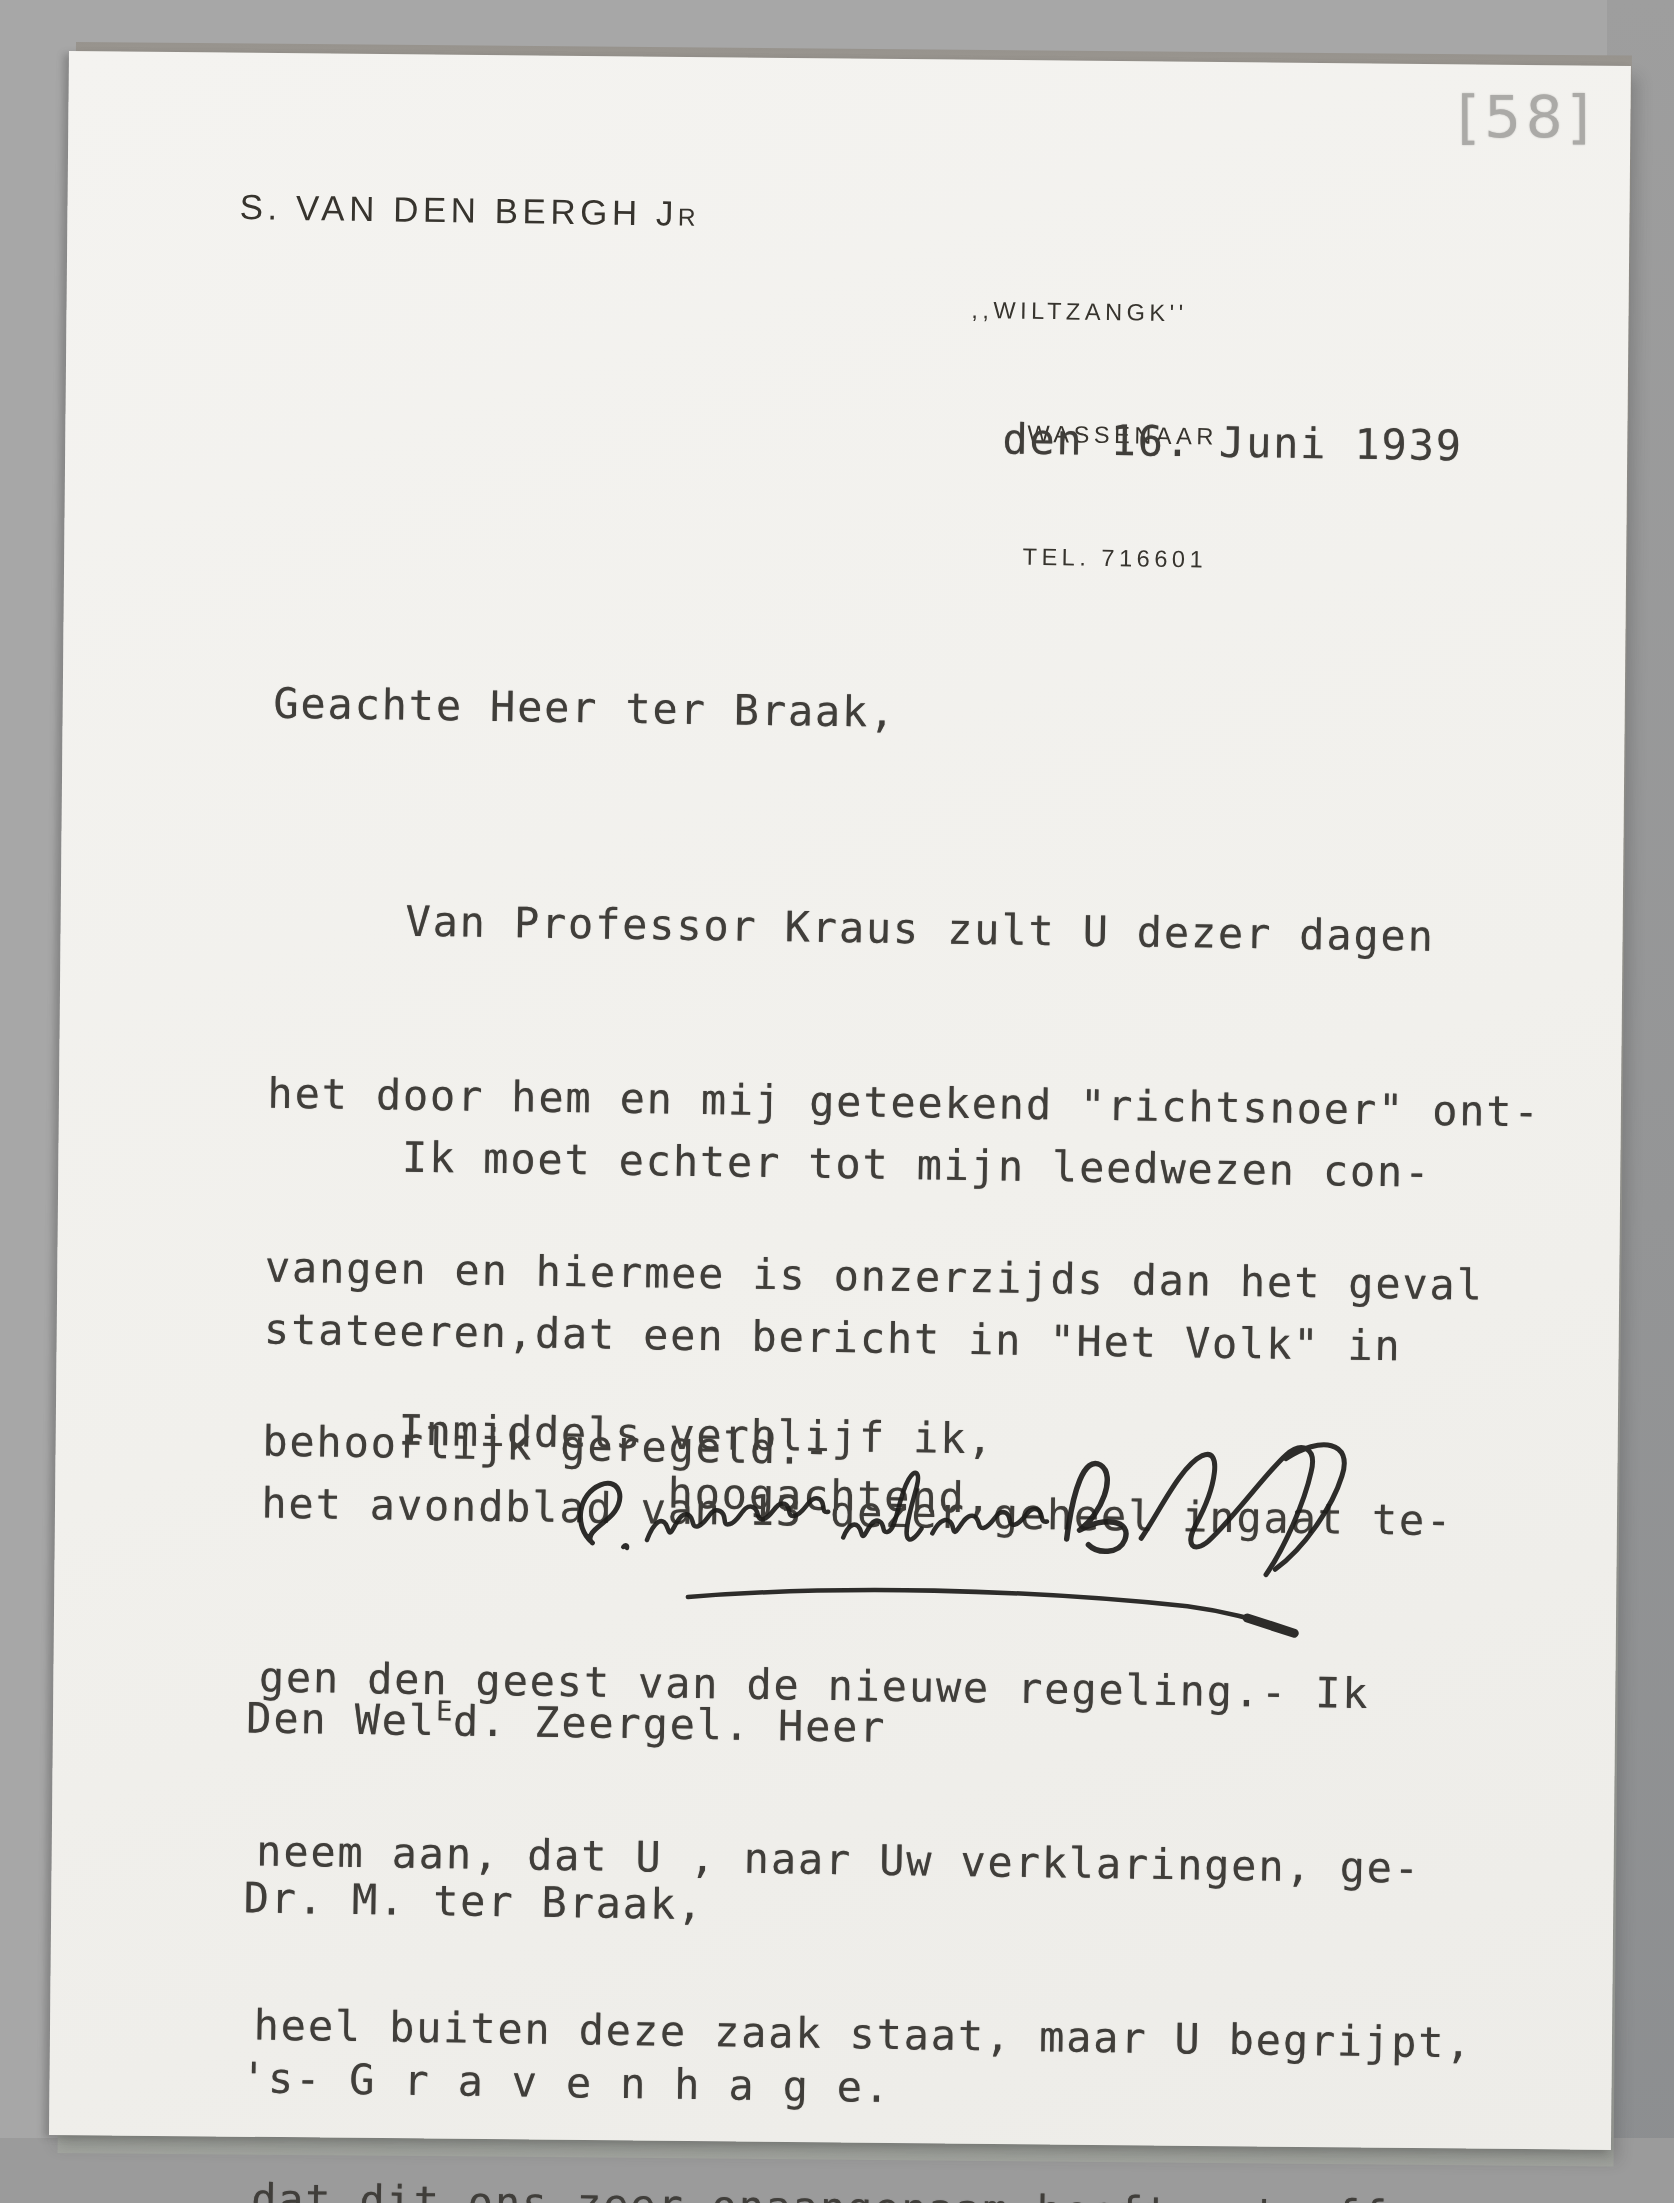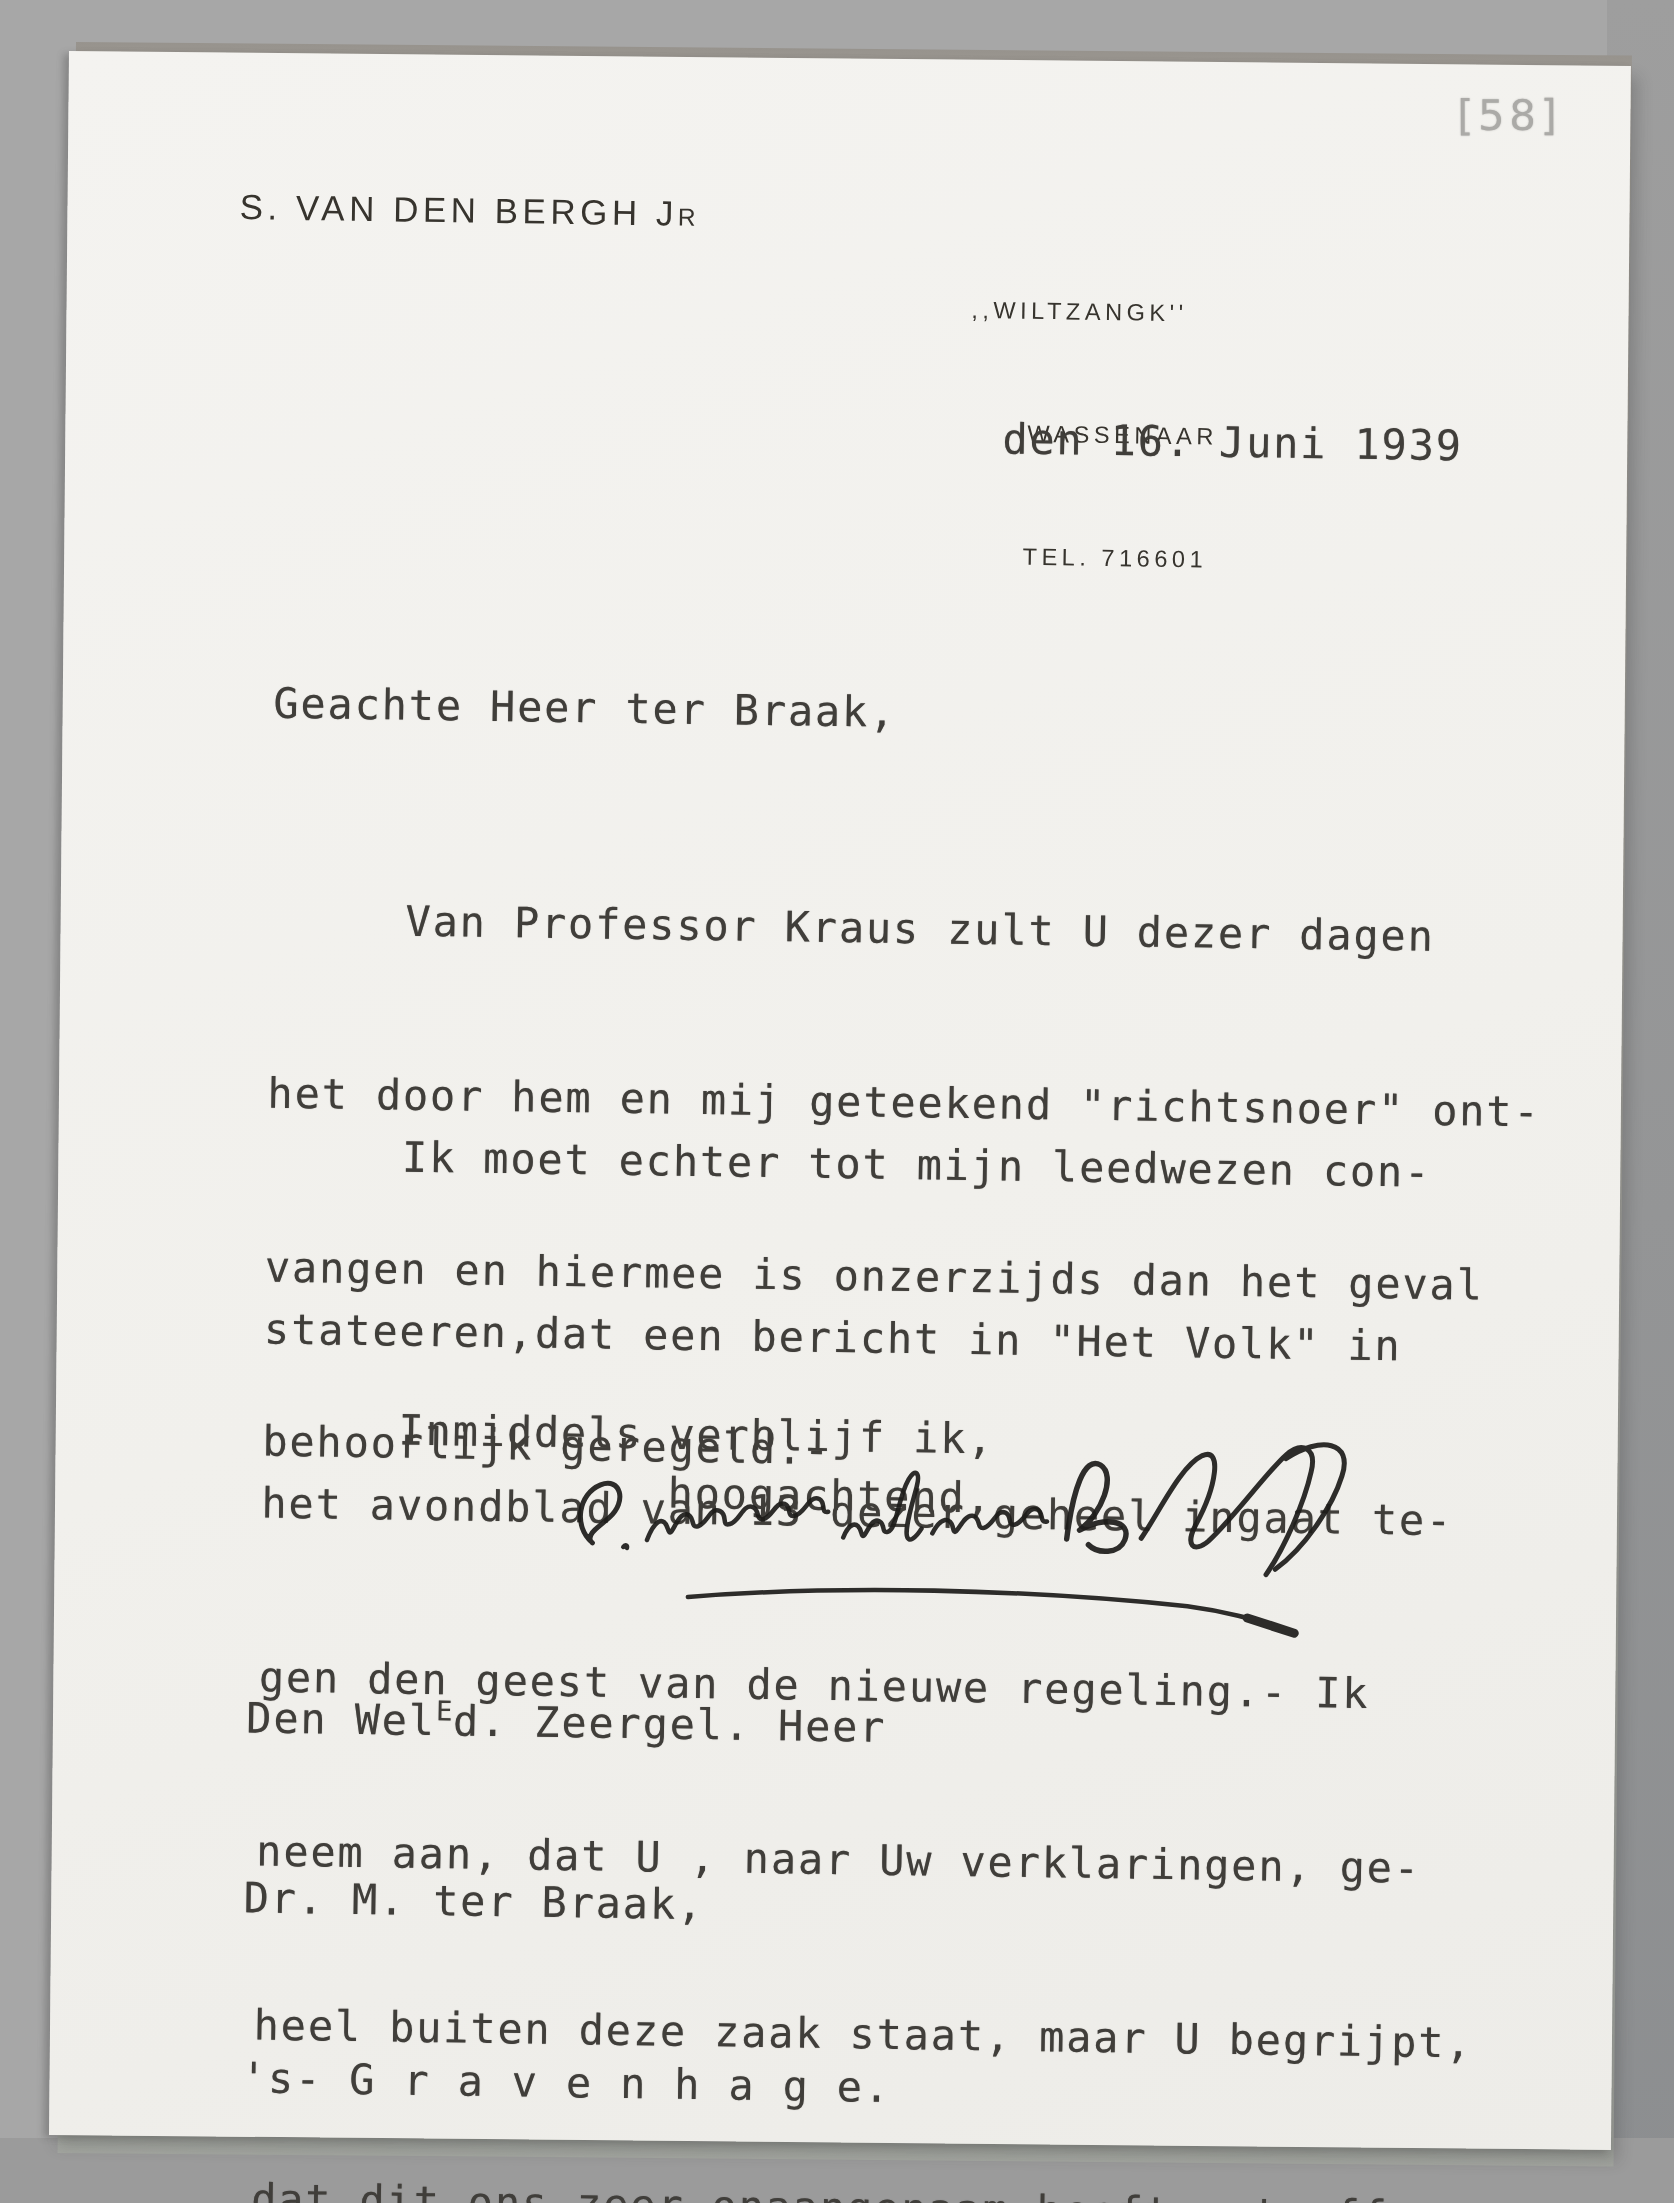--- a/index.html
+++ b/index.html
@@ -26,23 +26,23 @@
     position:absolute;left:69px;top:51px;width:1562px;height:2084px;
     background:linear-gradient(160deg,#f4f3f0 0%,#f1f0ec 55%,#edece8 100%);
     transform:rotate(0.55deg);transform-origin:top left;z-index:2;
     box-shadow:-5.5px 2.7px 7.3px rgba(70,70,70,0.30), 7.3px 11px 14.5px rgba(40,40,40,0.22);
   }
   .sheet-content{
     position:absolute;left:0;top:0;right:0;bottom:0;
     transform:rotate(0.3deg);transform-origin:273px 0;
   }
   .pencil-number{
-    position:absolute;left:1389px;top:20px;
+    position:absolute;left:1389px;top:12px;
     font-family:"DejaVu Sans", sans-serif;
-    font-size:42px;letter-spacing:4.5px;color:#abaaa7;
+    font-size:58px;letter-spacing:4.5px;color:#abaaa7;
     transform:rotate(-1deg);text-shadow:0 0 1.8px #b8b7b4;
   }
   .letterhead-left{
     position:absolute;left:173px;top:135px;
     font-family:"Liberation Sans", sans-serif;
     font-size:35px;letter-spacing:4.5px;color:#37342e;
     white-space:pre;
   }
   .letterhead-left .suffix-small{font-size:24.5px;letter-spacing:2.7px;}
   .letterhead-right{

